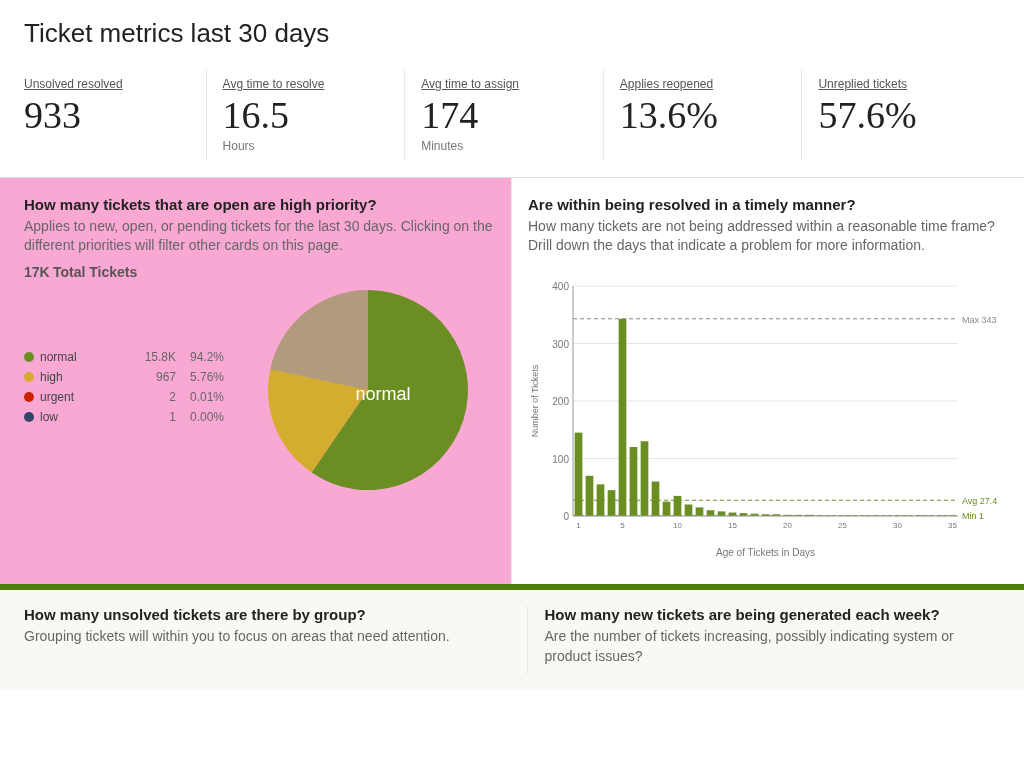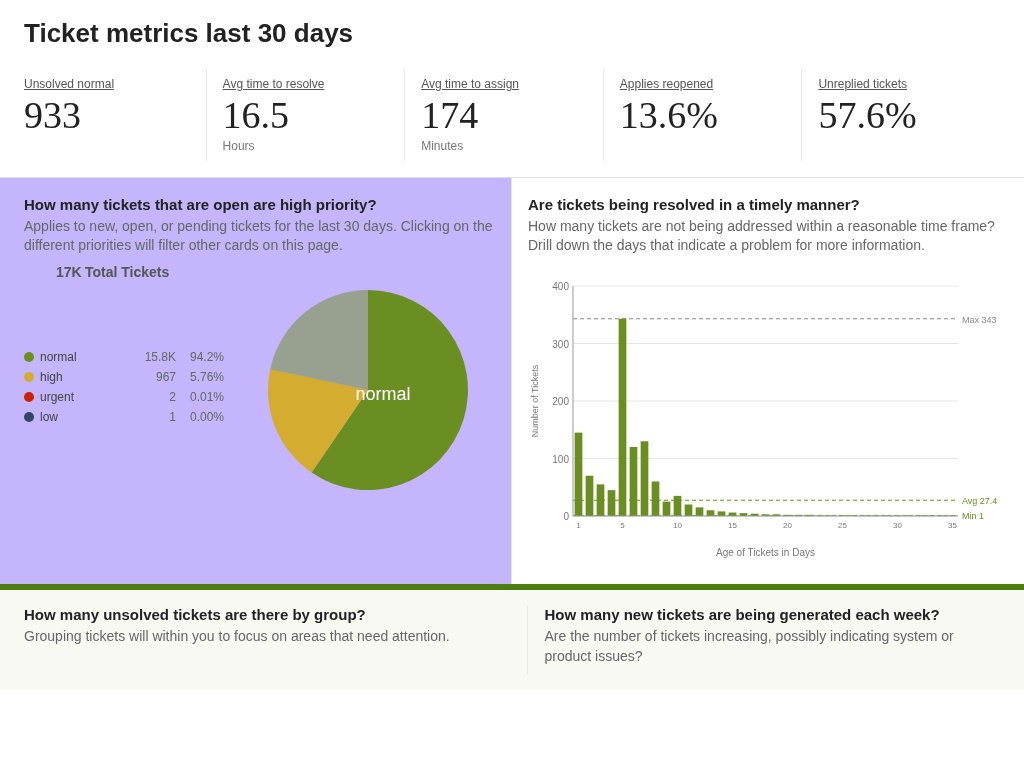--- a/index.html
+++ b/index.html
@@ -9,21 +9,21 @@
       color: #333;
       font-size: 13px;
     }
 
     .page-header {
       padding: 18px 24px 10px 24px;
       background: #fff;
     }
     .page-title {
       font-size: 26px;
-      font-weight: 700;
+      font-weight: 400;
       color: #222;
     }
 
     .metrics-bar {
       display: flex;
       flex-direction: row;
       padding: 10px 24px 16px 24px;
       border-bottom: 1px solid #e0e0e0;
       gap: 0;
     }
@@ -60,21 +60,21 @@
     .content-area {
       display: flex;
       flex-direction: row;
       padding: 0;
     }
 
     .left-panel {
       width: 50%;
       padding: 18px 16px 18px 24px;
       border-right: 1px solid #e8e8e8;
-      background: #c4b5fd;
+      background: #f9a8d4;
     }
     .right-panel {
       width: 50%;
       padding: 18px 16px 18px 16px;
     }
 
     .section-title {
       font-size: 15px;
       font-weight: 600;
       color: #222;
@@ -83,21 +83,20 @@
     .section-subtitle {
       font-size: 14px;
       color: #666;
       margin-bottom: 8px;
       line-height: 1.4;
     }
     .total-tickets-label {
       font-size: 12px;
       color: #888;
       margin-bottom: 10px;
-      margin-left: 32px;
     }
     .total-tickets-label span {
       font-size: 14px;
       font-weight: 600;
       color: #555;
     }
 
     .pie-legend-row {
       display: flex;
       flex-direction: row;
@@ -174,21 +173,21 @@
   </style>
 </head>
 <body>
 
 <div class="page-header">
   <h1 class="page-title">Ticket metrics last 30 days</h1>
 </div>
 
 <div class="metrics-bar">
 <div class="metric-card">
-      <div class="metric-label">Unsolved normal</div>
+      <div class="metric-label">Unsolved resolved</div>
       <div class="metric-value">933</div>
 
     </div>
     <div class="metric-card">
       <div class="metric-label">Avg time to resolve</div>
       <div class="metric-value">16.5</div>
       <div class="metric-unit">Hours</div>
     </div>
     <div class="metric-card">
       <div class="metric-label">Avg time to assign</div>
@@ -250,21 +249,21 @@
           <path d="M 0 0 L -0.564 0.826 A 1 1 0 0 1 -0.978 -0.208 Z" fill="#d4ac30"></path>
 
           <path d="M 0 0 L -0.978 -0.208 A 1 1 0 0 1 0 -1 Z" fill="#6b8e23" opacity="0.5"></path>
           <text x="0.15" y="0.1" text-anchor="middle" fill="white" font-size="0.18" font-family="Arial">normal</text>
         </svg>
       </div>
     </div>
   </div>
 
   <div class="right-panel">
-    <div class="section-title">Are tickets being resolved in a timely manner?</div>
+    <div class="section-title">Are within being resolved in a timely manner?</div>
     <div class="section-subtitle">How many tickets are not being addressed within a reasonable time frame? Drill down the days that indicate a problem for more information.</div>
     <div class="chart-area">
       <svg id="bar-chart-svg" class="chart-svg" viewBox="0 0 480 290">
           <line x1="45" x2="430" y1="245" y2="245" stroke="#ccc" stroke-width="0.5"></line>
           <text x="41" y="249" text-anchor="end" font-size="10" fill="#777">0</text>
           <line x1="45" x2="430" y1="187.5" y2="187.5" stroke="#ccc" stroke-width="0.5"></line>
           <text x="41" y="191.5" text-anchor="end" font-size="10" fill="#777">100</text>
           <line x1="45" x2="430" y1="130" y2="130" stroke="#ccc" stroke-width="0.5"></line>
           <text x="41" y="134" text-anchor="end" font-size="10" fill="#777">200</text>
           <line x1="45" x2="430" y1="72.5" y2="72.5" stroke="#ccc" stroke-width="0.5"></line>

